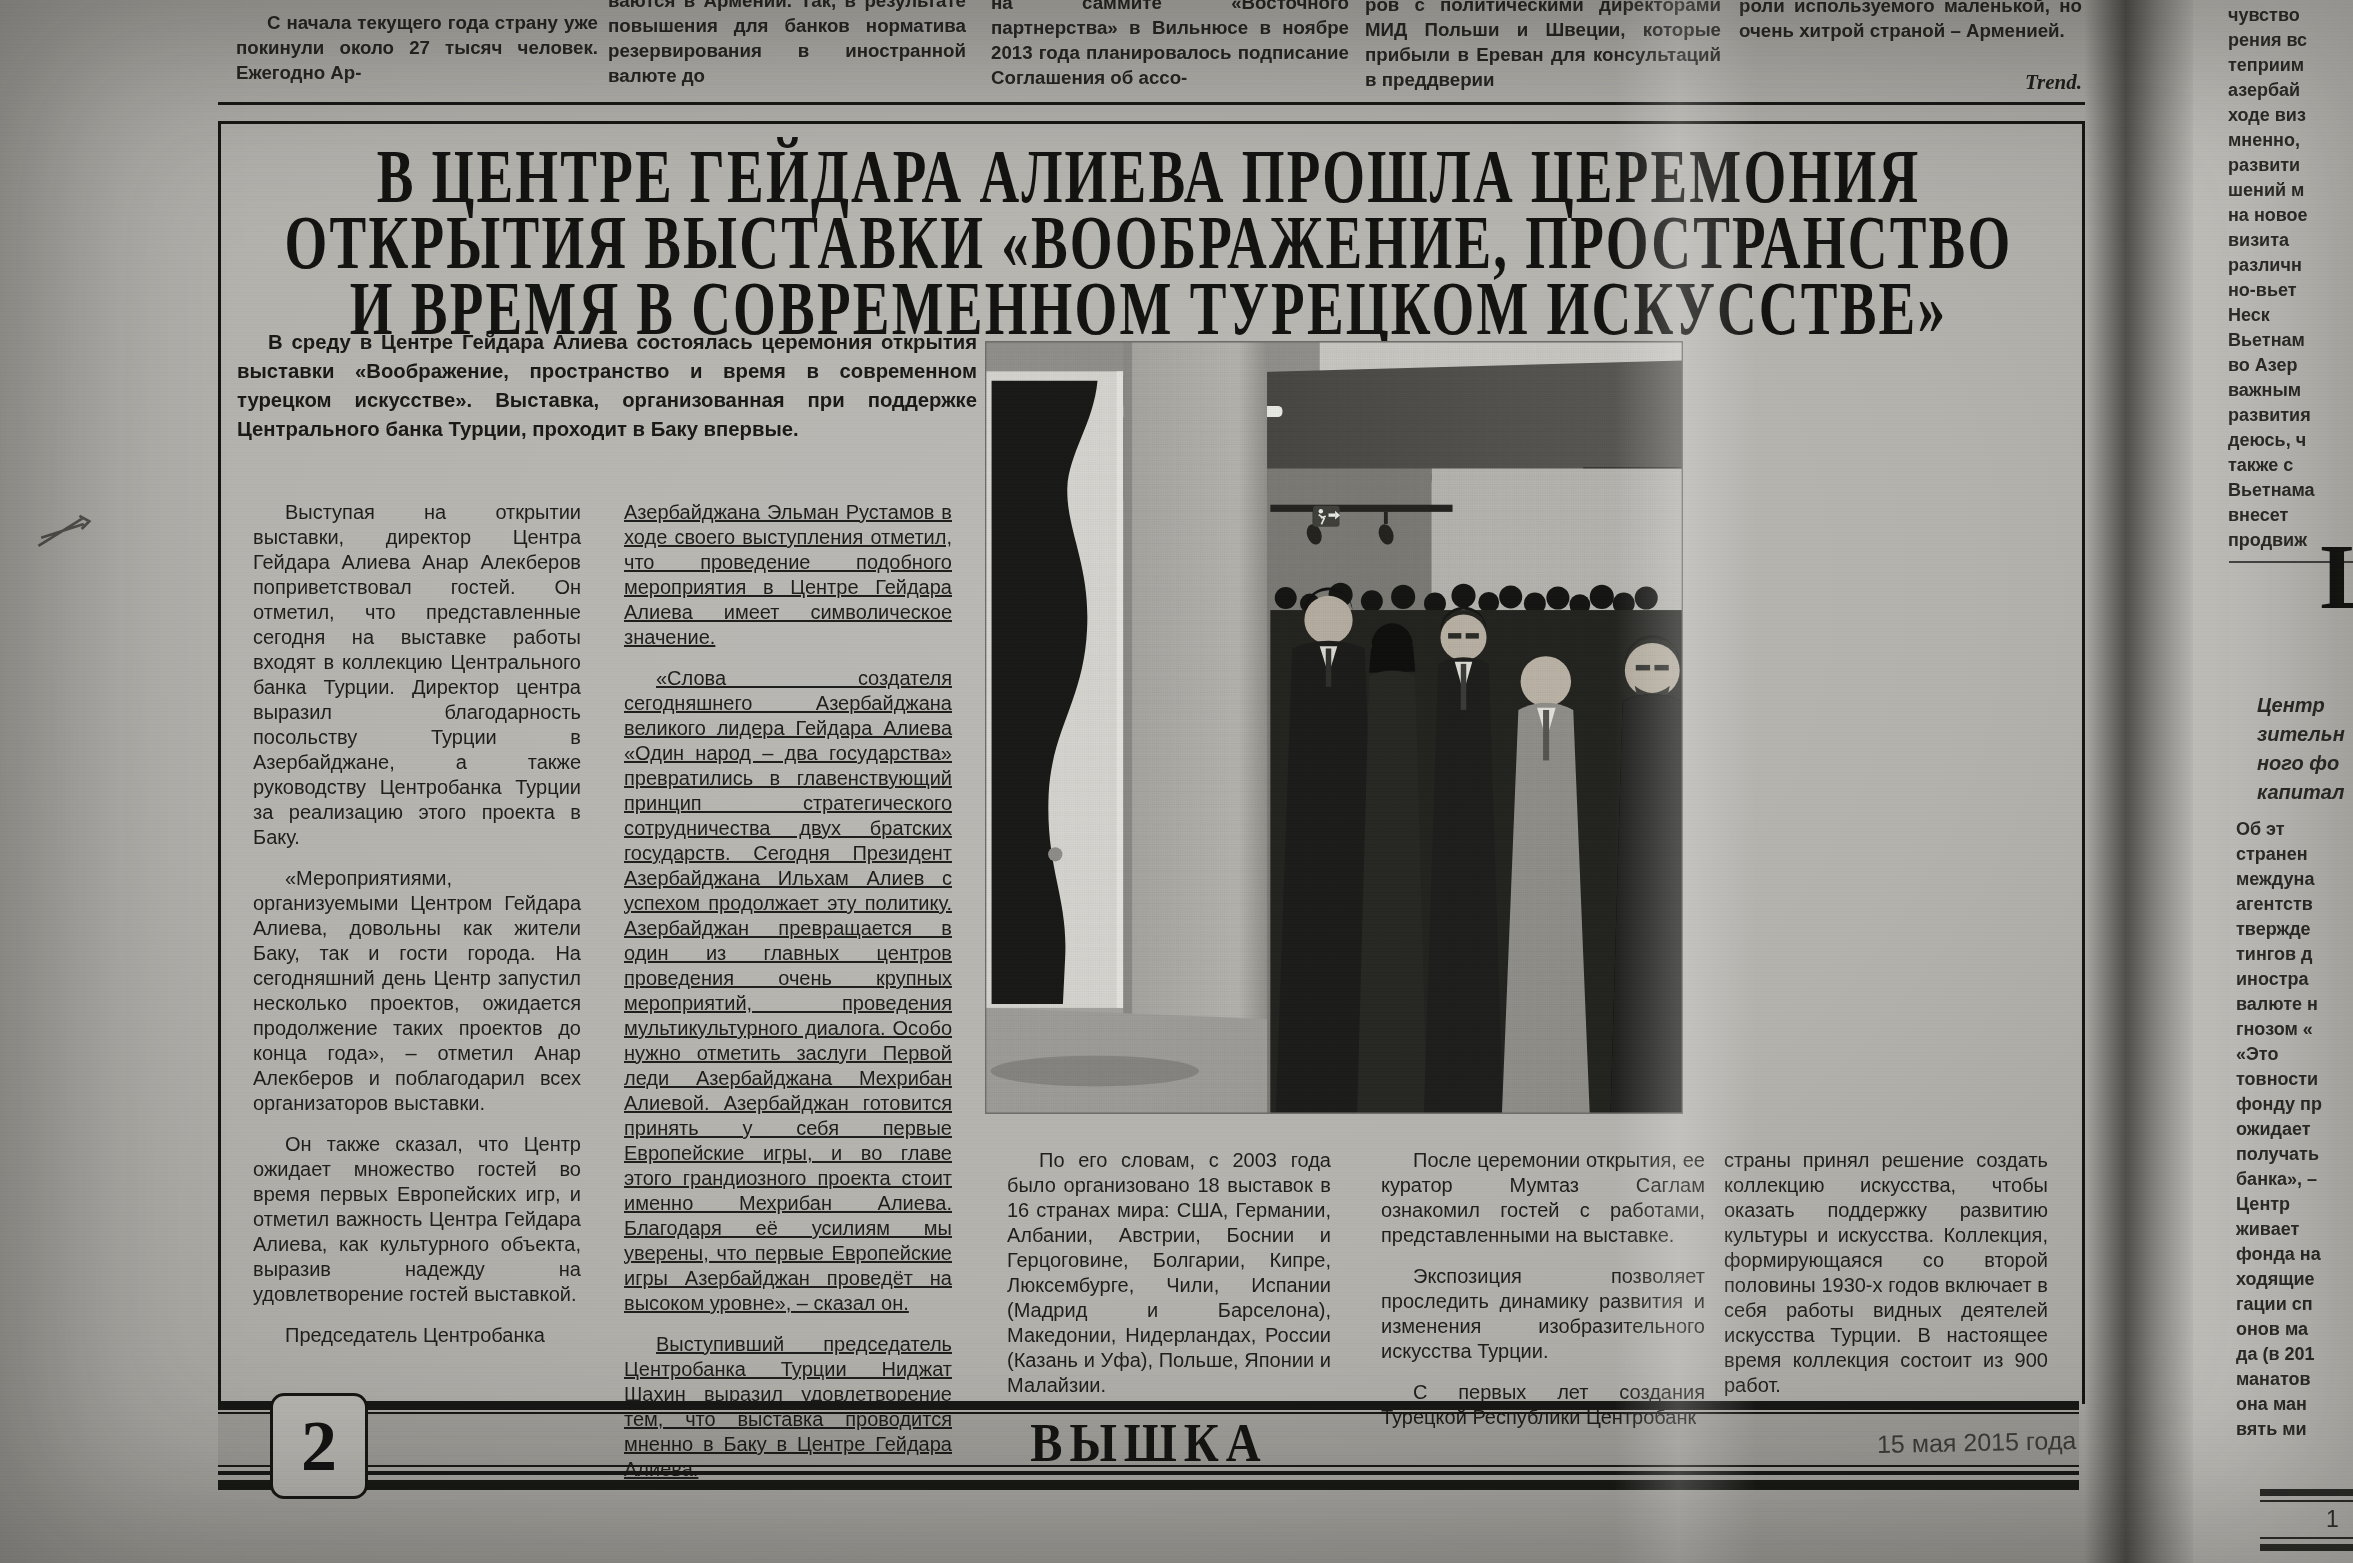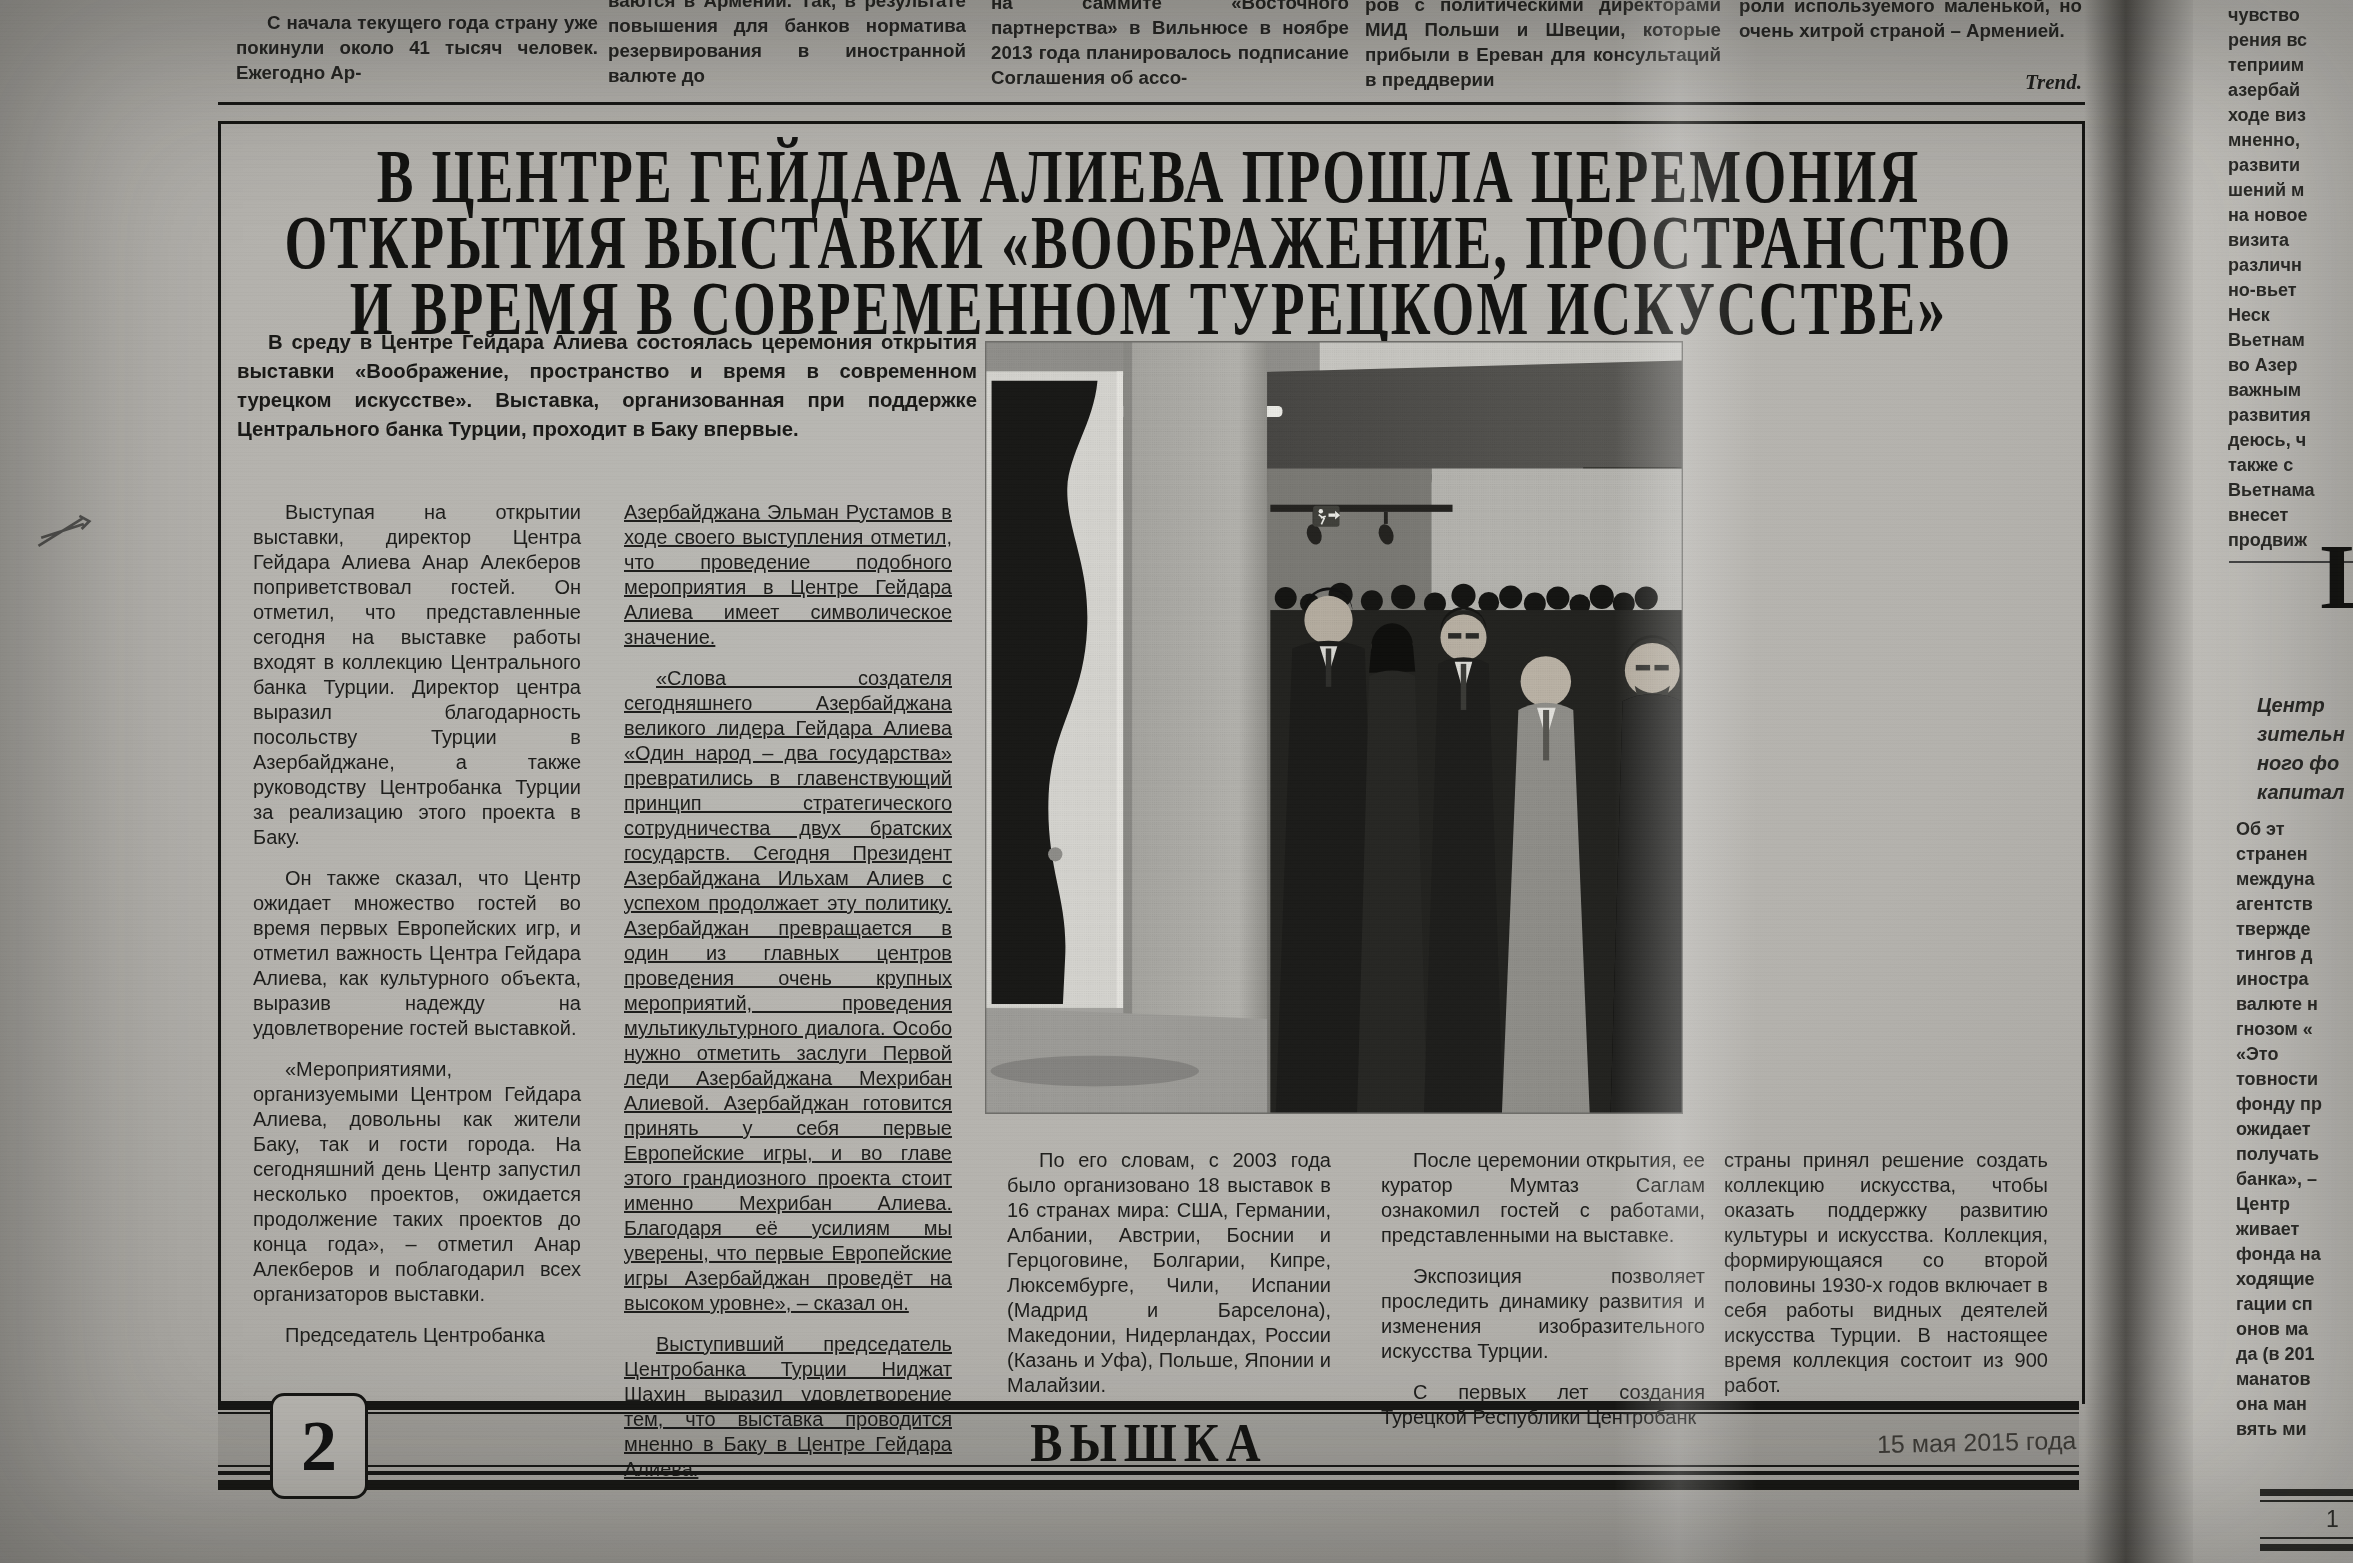--- a/index.html
+++ b/index.html
@@ -48,21 +48,21 @@
 </style>
 </head>
 <body>
 
 <div id="canvas">
 
   <svg class="abs" style="left:30px;top:494px" width="77" height="71" viewBox="0 0 140 130">
     <path d="M15,95 L95,45 M20,80 L98,55 M90,40 l18,10 l-14,14" stroke="#3a3a38" stroke-width="5" fill="none" opacity="0.8"></path>
   </svg>
 
-  <div class="abs ts-col ind" style="left:236px;top:10px;width:362px;">С начала текущего года страну уже покинули около 41 тысяч человек. Ежегодно Ар-</div>
+  <div class="abs ts-col ind" style="left:236px;top:10px;width:362px;">С начала текущего года страну уже покинули около 27 тысяч человек. Ежегодно Ар-</div>
   <div class="abs ts-col" style="left:608px;top:-12px;width:358px;">ваются в Армении. Так, в результате повышения для банков норматива резервирования в иностранной валюте до</div>
   <div class="abs ts-col" style="left:991px;top:-10px;width:358px;">на саммите «Восточного партнерства» в Вильнюсе в ноябре 2013 года планировалось подписание Соглашения об ассо-</div>
   <div class="abs ts-col" style="left:1365px;top:-8.2px;width:356px;">ров с политическими директорами МИД Польши и Швеции, которые прибыли в Ереван для консультаций в преддверии</div>
   <div class="abs ts-col" style="left:1739px;top:-6.6px;width:343px;">роли используемого маленькой, но очень хитрой страной – Арменией.</div>
   <div class="abs ts-credit" style="left:1739px;top:70px;width:343px;">Trend.</div>
   <div class="abs rule" style="left:218px;top:102px;width:1867px;height:2.7px;"></div>
 
   <div class="abs frame" style="left:218px;top:121px;width:1861px;height:1280px;"></div>
 
   <div>
@@ -70,22 +70,22 @@
     <div class="hl" style="top:199px;left:218px;width:1861px;">ОТКРЫТИЯ ВЫСТАВКИ «ВООБРАЖЕНИЕ, ПРОСТРАНСТВО</div>
     <div class="hl" style="top:265px;left:218px;width:1861px;">И ВРЕМЯ В СОВРЕМЕННОМ ТУРЕЦКОМ ИСКУССТВЕ»</div>
   </div>
 
   <div class="abs lead" style="left:237px;top:328px;width:740px;">
       <p class="para">В среду в Центре Гейдара Алиева состоялась церемония открытия выставки «Воображение, пространство и время в современном турецком искусстве». Выставка, организованная при поддержке Центрального банка Турции, проходит в Баку впервые.</p>
     </div>
 
   <div class="abs bodycol" style="left:237px;top:484px;width:360px;height:912px;">
       <p class="para">Выступая на открытии выставки, директор Центра Гейдара Алиева Анар Алекберов поприветствовал гостей. Он отметил, что представленные сегодня на выставке работы входят в коллекцию Центрального банка Турции. Директор центра выразил благодарность посольству Турции в Азербайджане, а также руководству Центробанка Турции за реализацию этого проекта в Баку.</p>
+      <p class="para">«Мероприятиями, организуемыми Центром Гейдара Алиева, довольны как жители Баку, так и гости города. На сегодняшний день Центр запустил несколько проектов, ожидается продолжение таких проектов до конца года», – отметил Анар Алекберов и поблагодарил всех организаторов выставки.</p>
       <p class="para">Он также сказал, что Центр ожидает множество гостей во время первых Европейских игр, и отметил важность Центра Гейдара Алиева, как культурного объекта, выразив надежду на удовлетворение гостей выставкой.</p>
-      <p class="para">«Мероприятиями, организуемыми Центром Гейдара Алиева, довольны как жители Баку, так и гости города. На сегодняшний день Центр запустил несколько проектов, ожидается продолжение таких проектов до конца года», – отметил Анар Алекберов и поблагодарил всех организаторов выставки.</p>
       <p class="para">Председатель Центробанка</p>
     </div>
   <div class="abs bodycol" style="left:608px;top:484px;width:360px;height:912px;text-decoration:underline;">
       <p class="para noind">Азербайджана Эльман Рустамов в ходе своего выступления отметил, что проведение подобного мероприятия в Центре Гейдара Алиева имеет символическое значение.</p>
       <p class="para">«Слова создателя сегодняшнего Азербайджана великого лидера Гейдара Алиева «Один народ – два государства» превратились в главенствующий принцип стратегического сотрудничества двух братских государств. Сегодня Президент Азербайджана Ильхам Алиев с успехом продолжает эту политику. Азербайджан превращается в один из главных центров проведения очень крупных мероприятий, проведения мультикультурного диалога. Особо нужно отметить заслуги Первой леди Азербайджана Мехрибан Алиевой. Азербайджан готовится принять у себя первые Европейские игры, и во главе этого грандиозного проекта стоит именно Мехрибан Алиева. Благодаря её усилиям мы уверены, что первые Европейские игры Азербайджан проведёт на высоком уровне», – сказал он.</p>
       <p class="para">Выступивший председатель Центробанка Турции Ниджат Шахин выразил удовлетворение тем, что выставка проводится мненно в Баку в Центре Гейдара Алиева.</p>
     </div>
   <div class="abs bodycol" style="left:991px;top:1132px;width:356px;height:265px;">
       <p class="para">По его словам, с 2003 года было организовано 18 выставок в 16 странах мира: США, Германии, Албании, Австрии, Боснии и Герцоговине, Болгарии, Кипре, Люксембурге, Чили, Испании (Мадрид и Барселона), Македонии, Нидерландах, России (Казань и Уфа), Польше, Японии и Малайзии.</p>
     </div>

